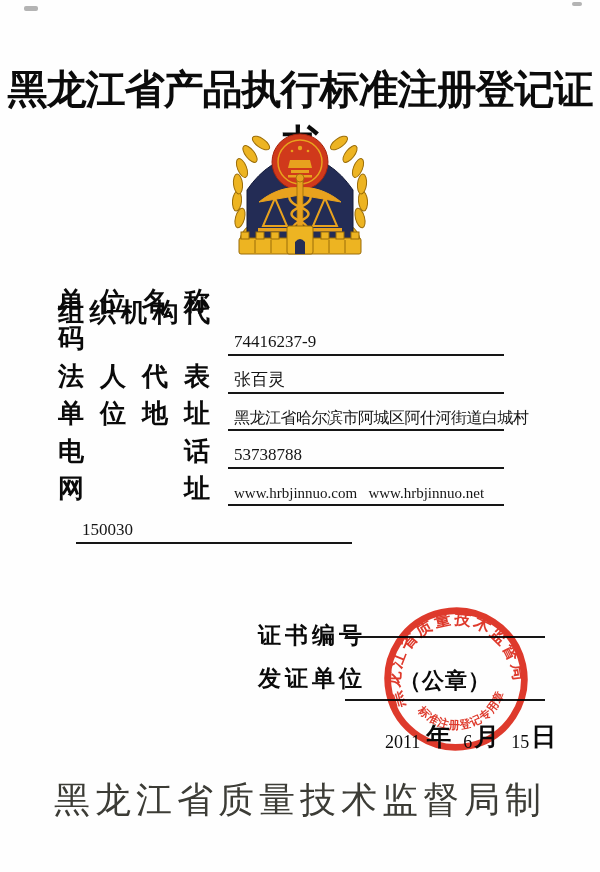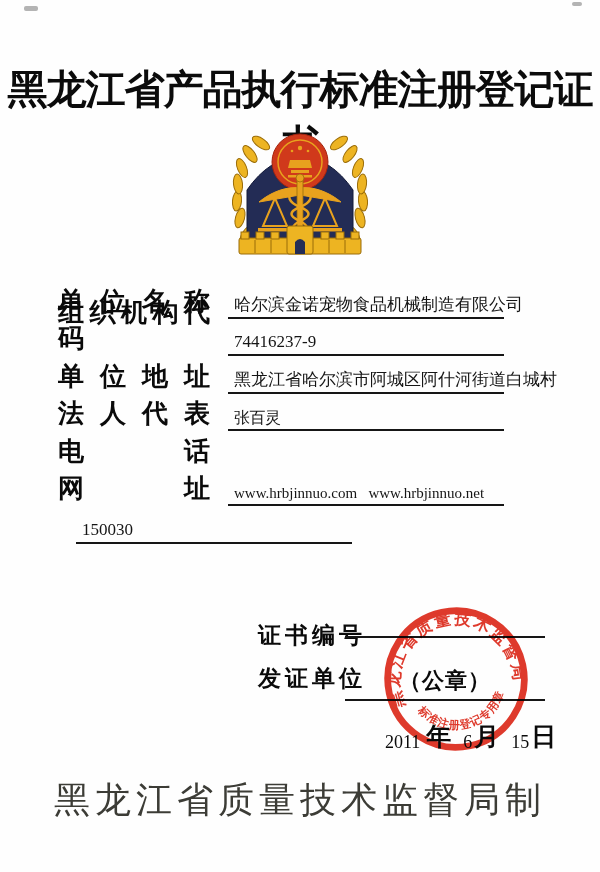--- a/index.html
+++ b/index.html
@@ -126,36 +126,36 @@
       <line x1="30" y1="110" x2="30" y2="123" stroke="#9a6c08"></line>
       <line x1="46" y1="110" x2="46" y2="123" stroke="#9a6c08"></line>
       <line x1="104" y1="110" x2="104" y2="123" stroke="#9a6c08"></line>
       <line x1="120" y1="110" x2="120" y2="123" stroke="#9a6c08"></line>
     </g>
   </svg>
 
   <div class="form">
     <div class="frow">
       <div class="flabel">单位名称</div>
-      <div class="fvalue">哈尔滨金诺宠物食品机械制造有限公司</div>
     </div>
     <div class="frow">
       <div class="flabel">组织机构代码</div>
       <div class="fvalue">74416237-9</div>
     </div>
     <div class="frow">
+      <div class="flabel">法人代表</div>
+      <div class="fvalue">张百灵</div>
+    </div>
+    <div class="frow">
       <div class="flabel">单位地址</div>
       <div class="fvalue">黑龙江省哈尔滨市阿城区阿什河街道白城村</div>
     </div>
     <div class="frow">
-      <div class="flabel">法人代表</div>
-      <div class="fvalue">张百灵</div>
-    </div>
-    <div class="frow">
       <div class="flabel">电话</div>
+      <div class="fvalue">53738788</div>
     </div>
     <div class="frow">
       <div class="flabel">网址</div>
       <div class="fvalue">www.hrbjinnuo.com   www.hrbjinnuo.net</div>
     </div>
     <div class="frow">
       <div class="fvalue">150030</div>
     </div>
   </div>
 

